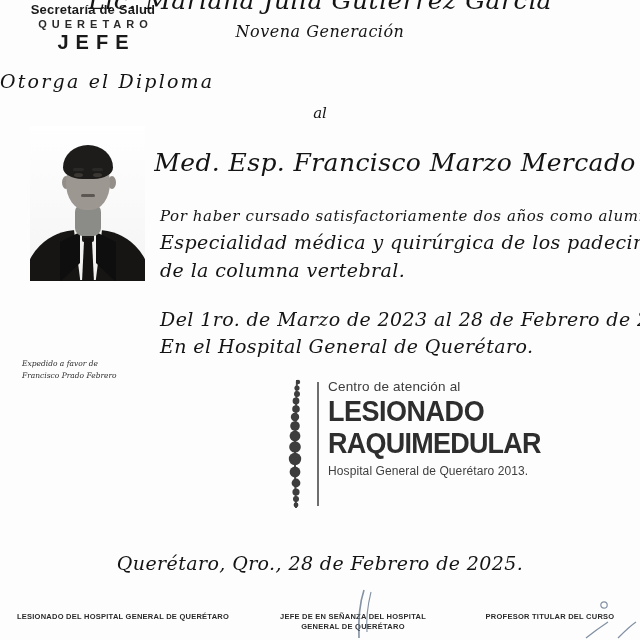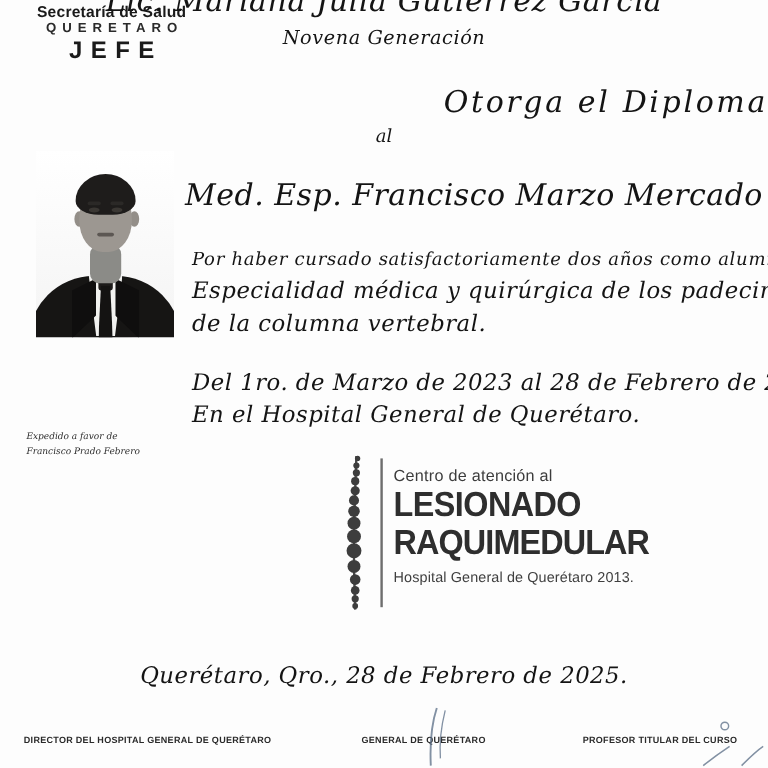--- a/index.html
+++ b/index.html
@@ -73,22 +73,22 @@
     left: 0; right: 0;
     top: 22px;
     text-align: center;
     font-size: 16px;
     letter-spacing: 0.5px;
   }
   .hdr-otorga {
     position: absolute;
     left: 0; right: 0;
     top: 70px;
-    text-align: right;
-    font-size: 25px;
+    text-align: left;
+    font-size: 19px;
     letter-spacing: 2.2px;
   }
   .hdr-al {
     position: absolute;
     left: 0; right: 0;
     top: 104px;
     text-align: center;
     font-size: 15px;
   }
 
@@ -290,21 +290,20 @@
   .carr-rule {
     position: absolute;
     left: 35px; top: 4px;
     width: 1.5px; height: 124px;
     background: #6e6e6e;
   }
   .carr-text {
     position: absolute;
     left: 46px; top: 0;
     width: 195px;
-    margin-top: 10px;
   }
   .carr-l1 {
     font-size: 13.5px;
     color: #3c3c3c;
     letter-spacing: 0.2px;
     line-height: 18px;
     white-space: nowrap;
   }
   .carr-l2 {
     font-size: 29px;
@@ -447,23 +446,24 @@
       <div class="carr-l1">Centro de atención al</div>
       <div class="carr-l2">LESIONADO</div>
       <div class="carr-l3">RAQUIMEDULAR</div>
       <div class="carr-l4">Hospital General de Querétaro 2013.</div>
     </div>
   </div>
 
   <div class="script closing">Querétaro, Qro., 28 de Febrero de 2025.</div>
 
   <div class="sig sig-1">
-    <span class="sl">DIRECTOR DEL HOSPITAL GENERAL DE QUERÉTARO</span>
+    <span class="sl">LESIONADO DEL HOSPITAL GENERAL DE QUERÉTARO</span>
   </div>
   <div class="sig sig-2">
+    <span class="sl">JEFE DE EN SEÑANZA DEL HOSPITAL</span>
     <span class="sl">GENERAL DE QUERÉTARO</span>
   </div>
   <div class="sig sig-3">
     <span class="sl">PROFESOR TITULAR DEL CURSO</span>
   </div>
 
   <svg class="ink" style="left:340px; top:588px; width:60px; height:52px;" viewBox="0 0 60 52">
     <path d="M24 2 C20 14, 18 28, 19 50" stroke-width="1.6"></path>
     <path d="M31 4 C28 16, 26 30, 27 44" stroke-width="1.1"></path>
   </svg>

